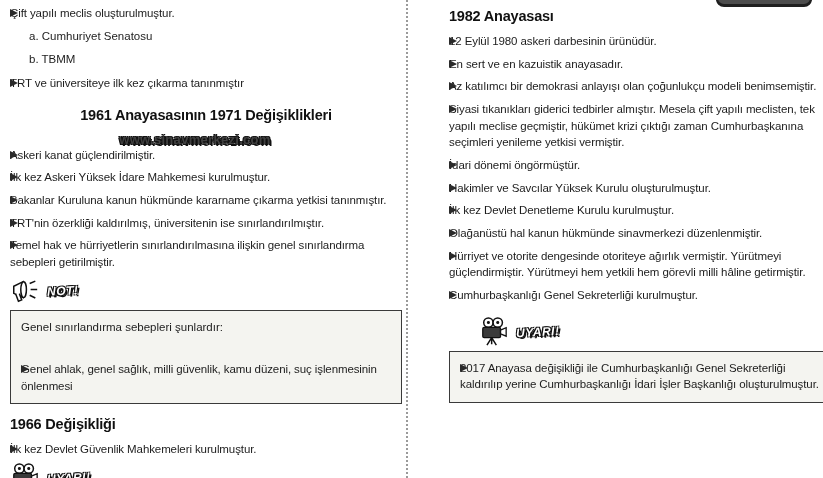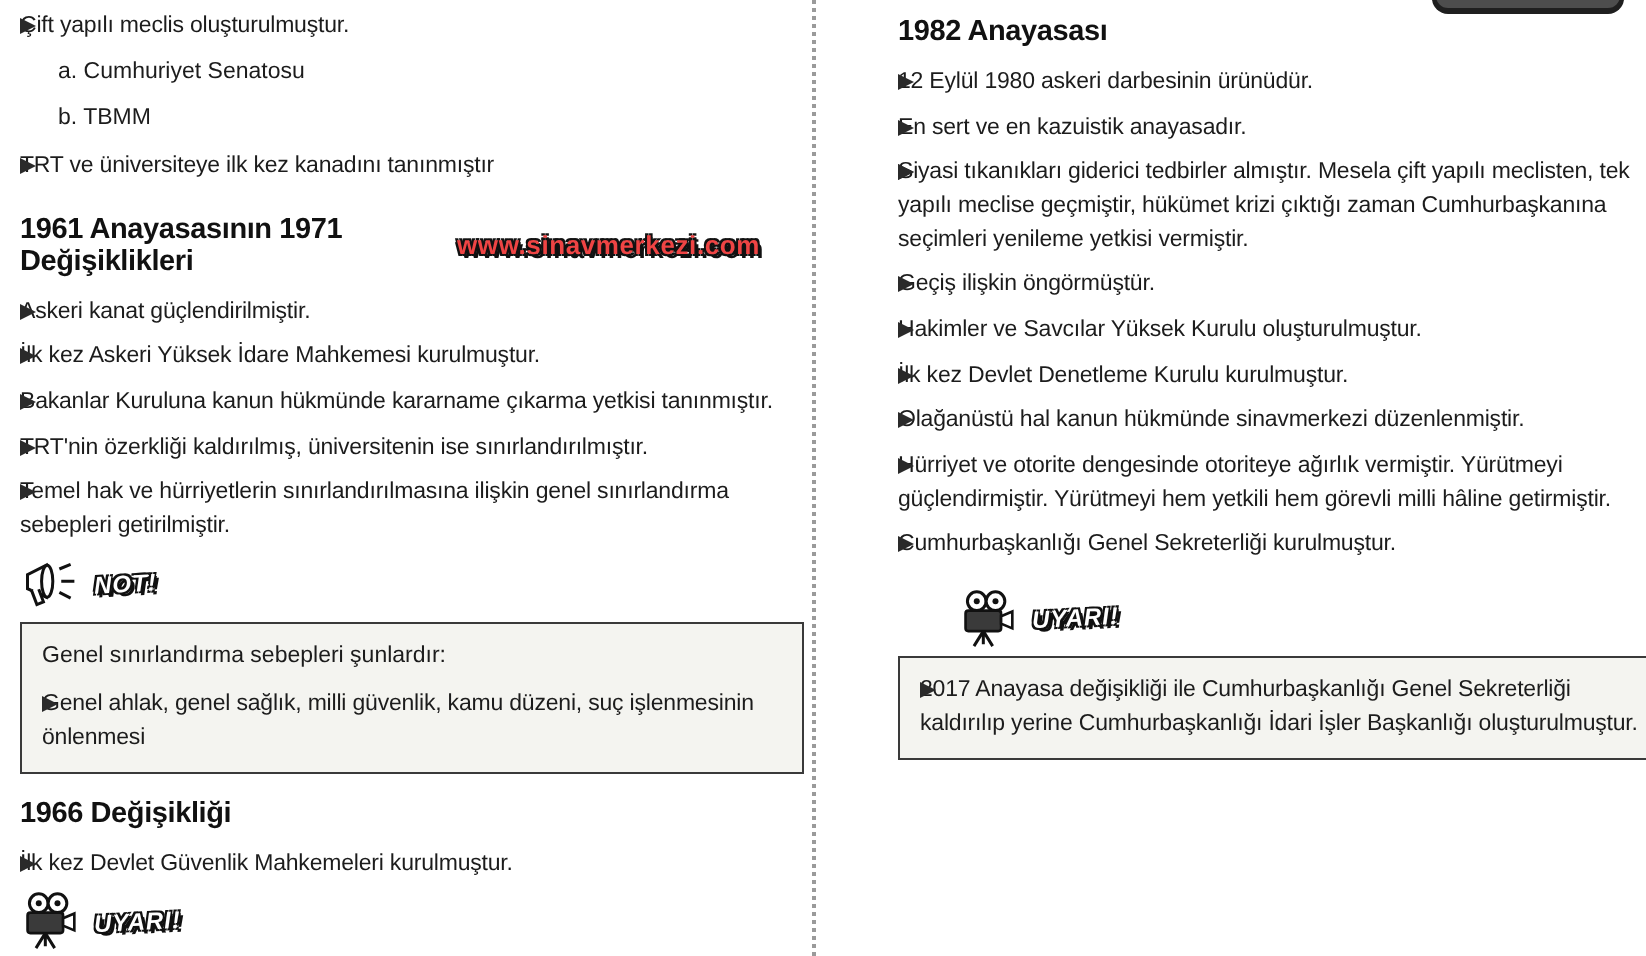--- a/index.html
+++ b/index.html
@@ -55,27 +55,27 @@
     border-top: 4.5px solid transparent;
     border-bottom: 4.5px solid transparent;
   }
   .section-heading {
     font-size: 14.5px;
     font-weight: 800;
     letter-spacing: -0.2px;
     color: #111;
     margin: 9px 0 9px 0;
   }
-  .heading-row { display: flex; align-items: center; justify-content: space-between; }
+  .heading-row { display: flex; align-items: center; justify-content: space-between; flex-direction: column; }
 
   .watermark {
     font-size: 13px;
     font-weight: 800;
     letter-spacing: 0.3px;
-    color: #ef4444;
+    color: #404040;
     white-space: nowrap;
     text-shadow:
       -1px -1px 0 #111, 1px -1px 0 #111,
       -1px  1px 0 #111, 1px  1px 0 #111,
        2px  2px 0 #111;
     margin-right: 22px;
   }
 
   
   .marker-row {
@@ -96,41 +96,41 @@
        2px  2px 0 #111;
   }
   .info-box {
     border: 1.5px solid #3a3a3a;
     background: #f4f4f0;
     padding: 8px 10px 9px 10px;
     font-size: 11.5px;
     line-height: 1.5;
   }
   .info-box .bullet-item { margin-bottom: 0; }
-  .info-box .box-intro { margin-bottom: 7px; }
+  .info-box .box-intro { margin-bottom: 25px; }
   .mt-md { margin-top: 12px; }
 </style>
 </head>
 <body>
 
 <div class="divider"></div>
 <div class="corner-badge"></div>
 
 <div class="col col-left">
 
   <ul class="bullet-list">
     <li class="bullet-item">
       <span class="arrow"></span>
       <span>Çift yapılı meclis oluşturulmuştur.</span>
     </li>
     <li class="sub-item">a. Cumhuriyet Senatosu</li>
     <li class="sub-item">b. TBMM</li>
     <li class="bullet-item">
       <span class="arrow"></span>
-      <span>TRT ve üniversiteye ilk kez kanadını tanınmıştır</span>
+      <span>TRT ve üniversiteye ilk kez çıkarma tanınmıştır</span>
     </li>
   </ul>
 
   <div class="heading-row">
     <h2 class="section-heading">1961 Anayasasının 1971 Değişiklikleri</h2>
     <span class="watermark">www.sinavmerkezi.com</span>
   </div>
 
   <ul class="bullet-list">
     <li class="bullet-item">
@@ -205,28 +205,29 @@
     <li class="bullet-item">
       <span class="arrow"></span>
       <span>12 Eylül 1980 askeri darbesinin ürünüdür.</span>
     </li>
     <li class="bullet-item">
       <span class="arrow"></span>
       <span>En sert ve en kazuistik anayasadır.</span>
     </li>
     <li class="bullet-item">
       <span class="arrow"></span>
+      <span>Az katılımcı bir demokrasi anlayışı olan çoğunlukçu modeli benimsemiştir.</span>
     </li>
     <li class="bullet-item">
       <span class="arrow"></span>
       <span>Siyasi tıkanıkları giderici tedbirler almıştır. Mesela çift yapılı meclisten, tek yapılı meclise geçmiştir, hükümet krizi çıktığı zaman Cumhurbaşkanına seçimleri yenileme yetkisi vermiştir.</span>
     </li>
     <li class="bullet-item">
       <span class="arrow"></span>
-      <span>Geçiş ilişkin öngörmüştür.</span>
+      <span>İdari dönemi öngörmüştür.</span>
     </li>
     <li class="bullet-item">
       <span class="arrow"></span>
       <span>Hakimler ve Savcılar Yüksek Kurulu oluşturulmuştur.</span>
     </li>
     <li class="bullet-item">
       <span class="arrow"></span>
       <span>İlk kez Devlet Denetleme Kurulu kurulmuştur.</span>
     </li>
     <li class="bullet-item">

